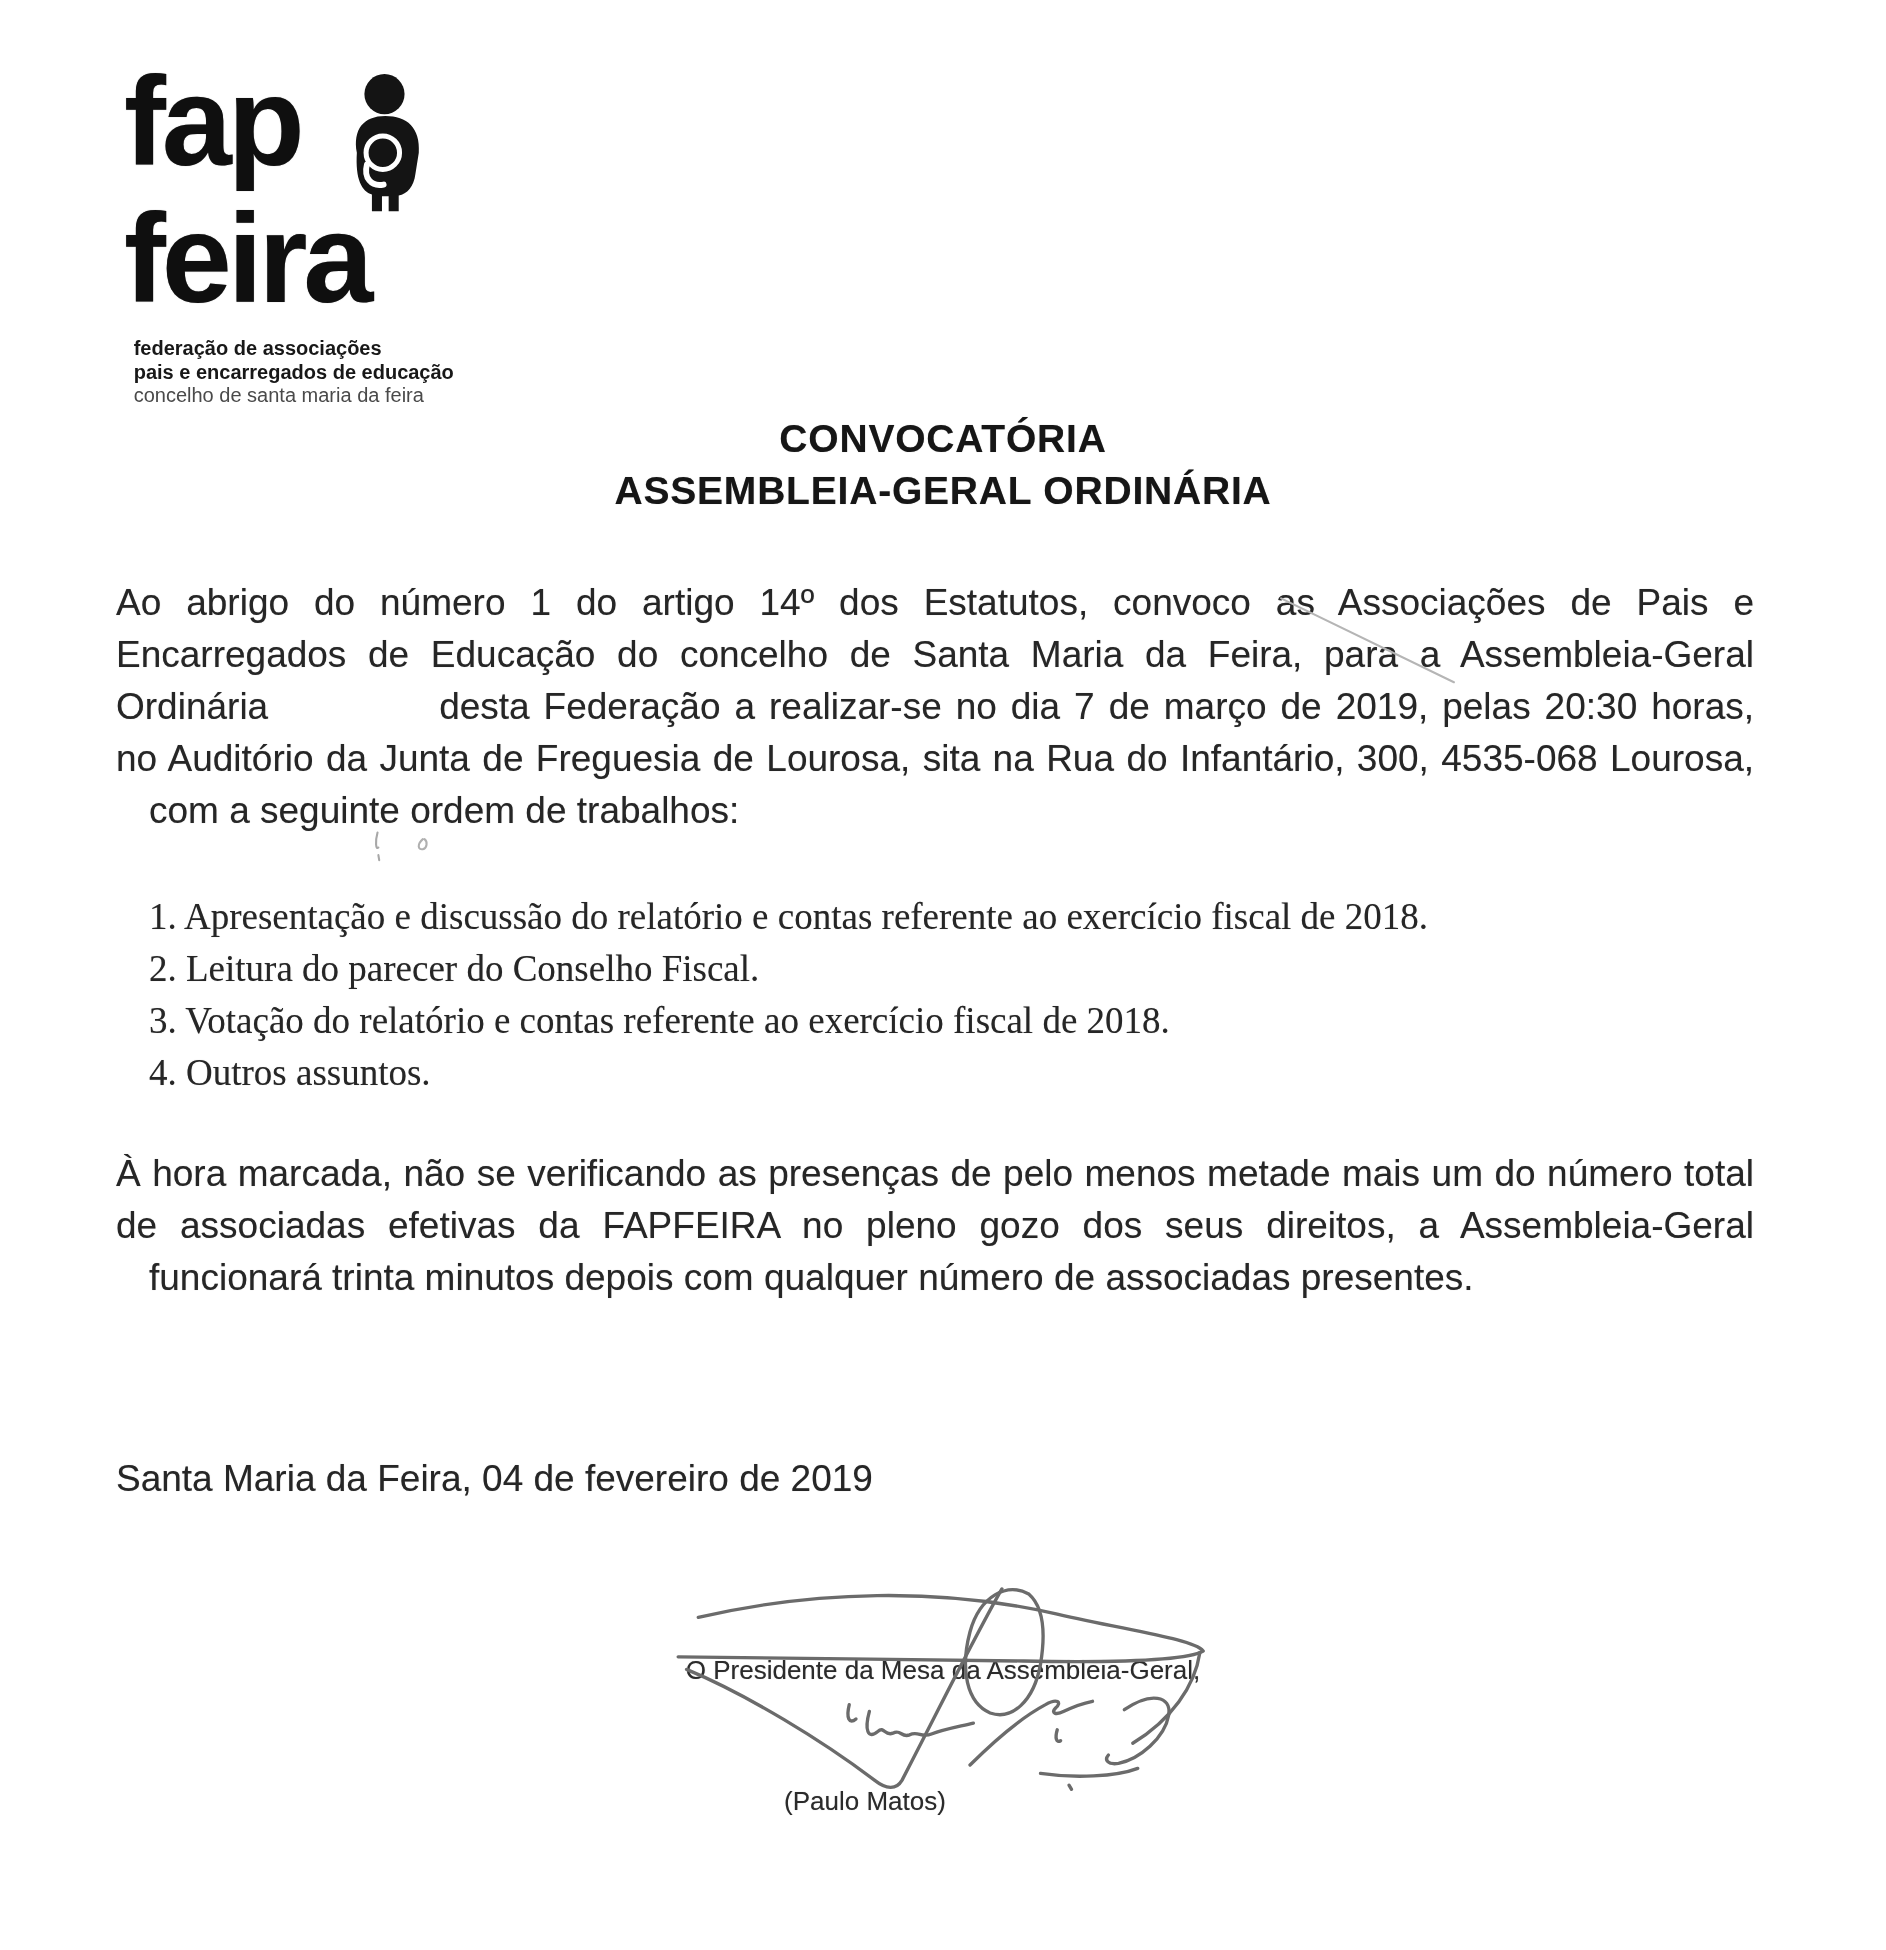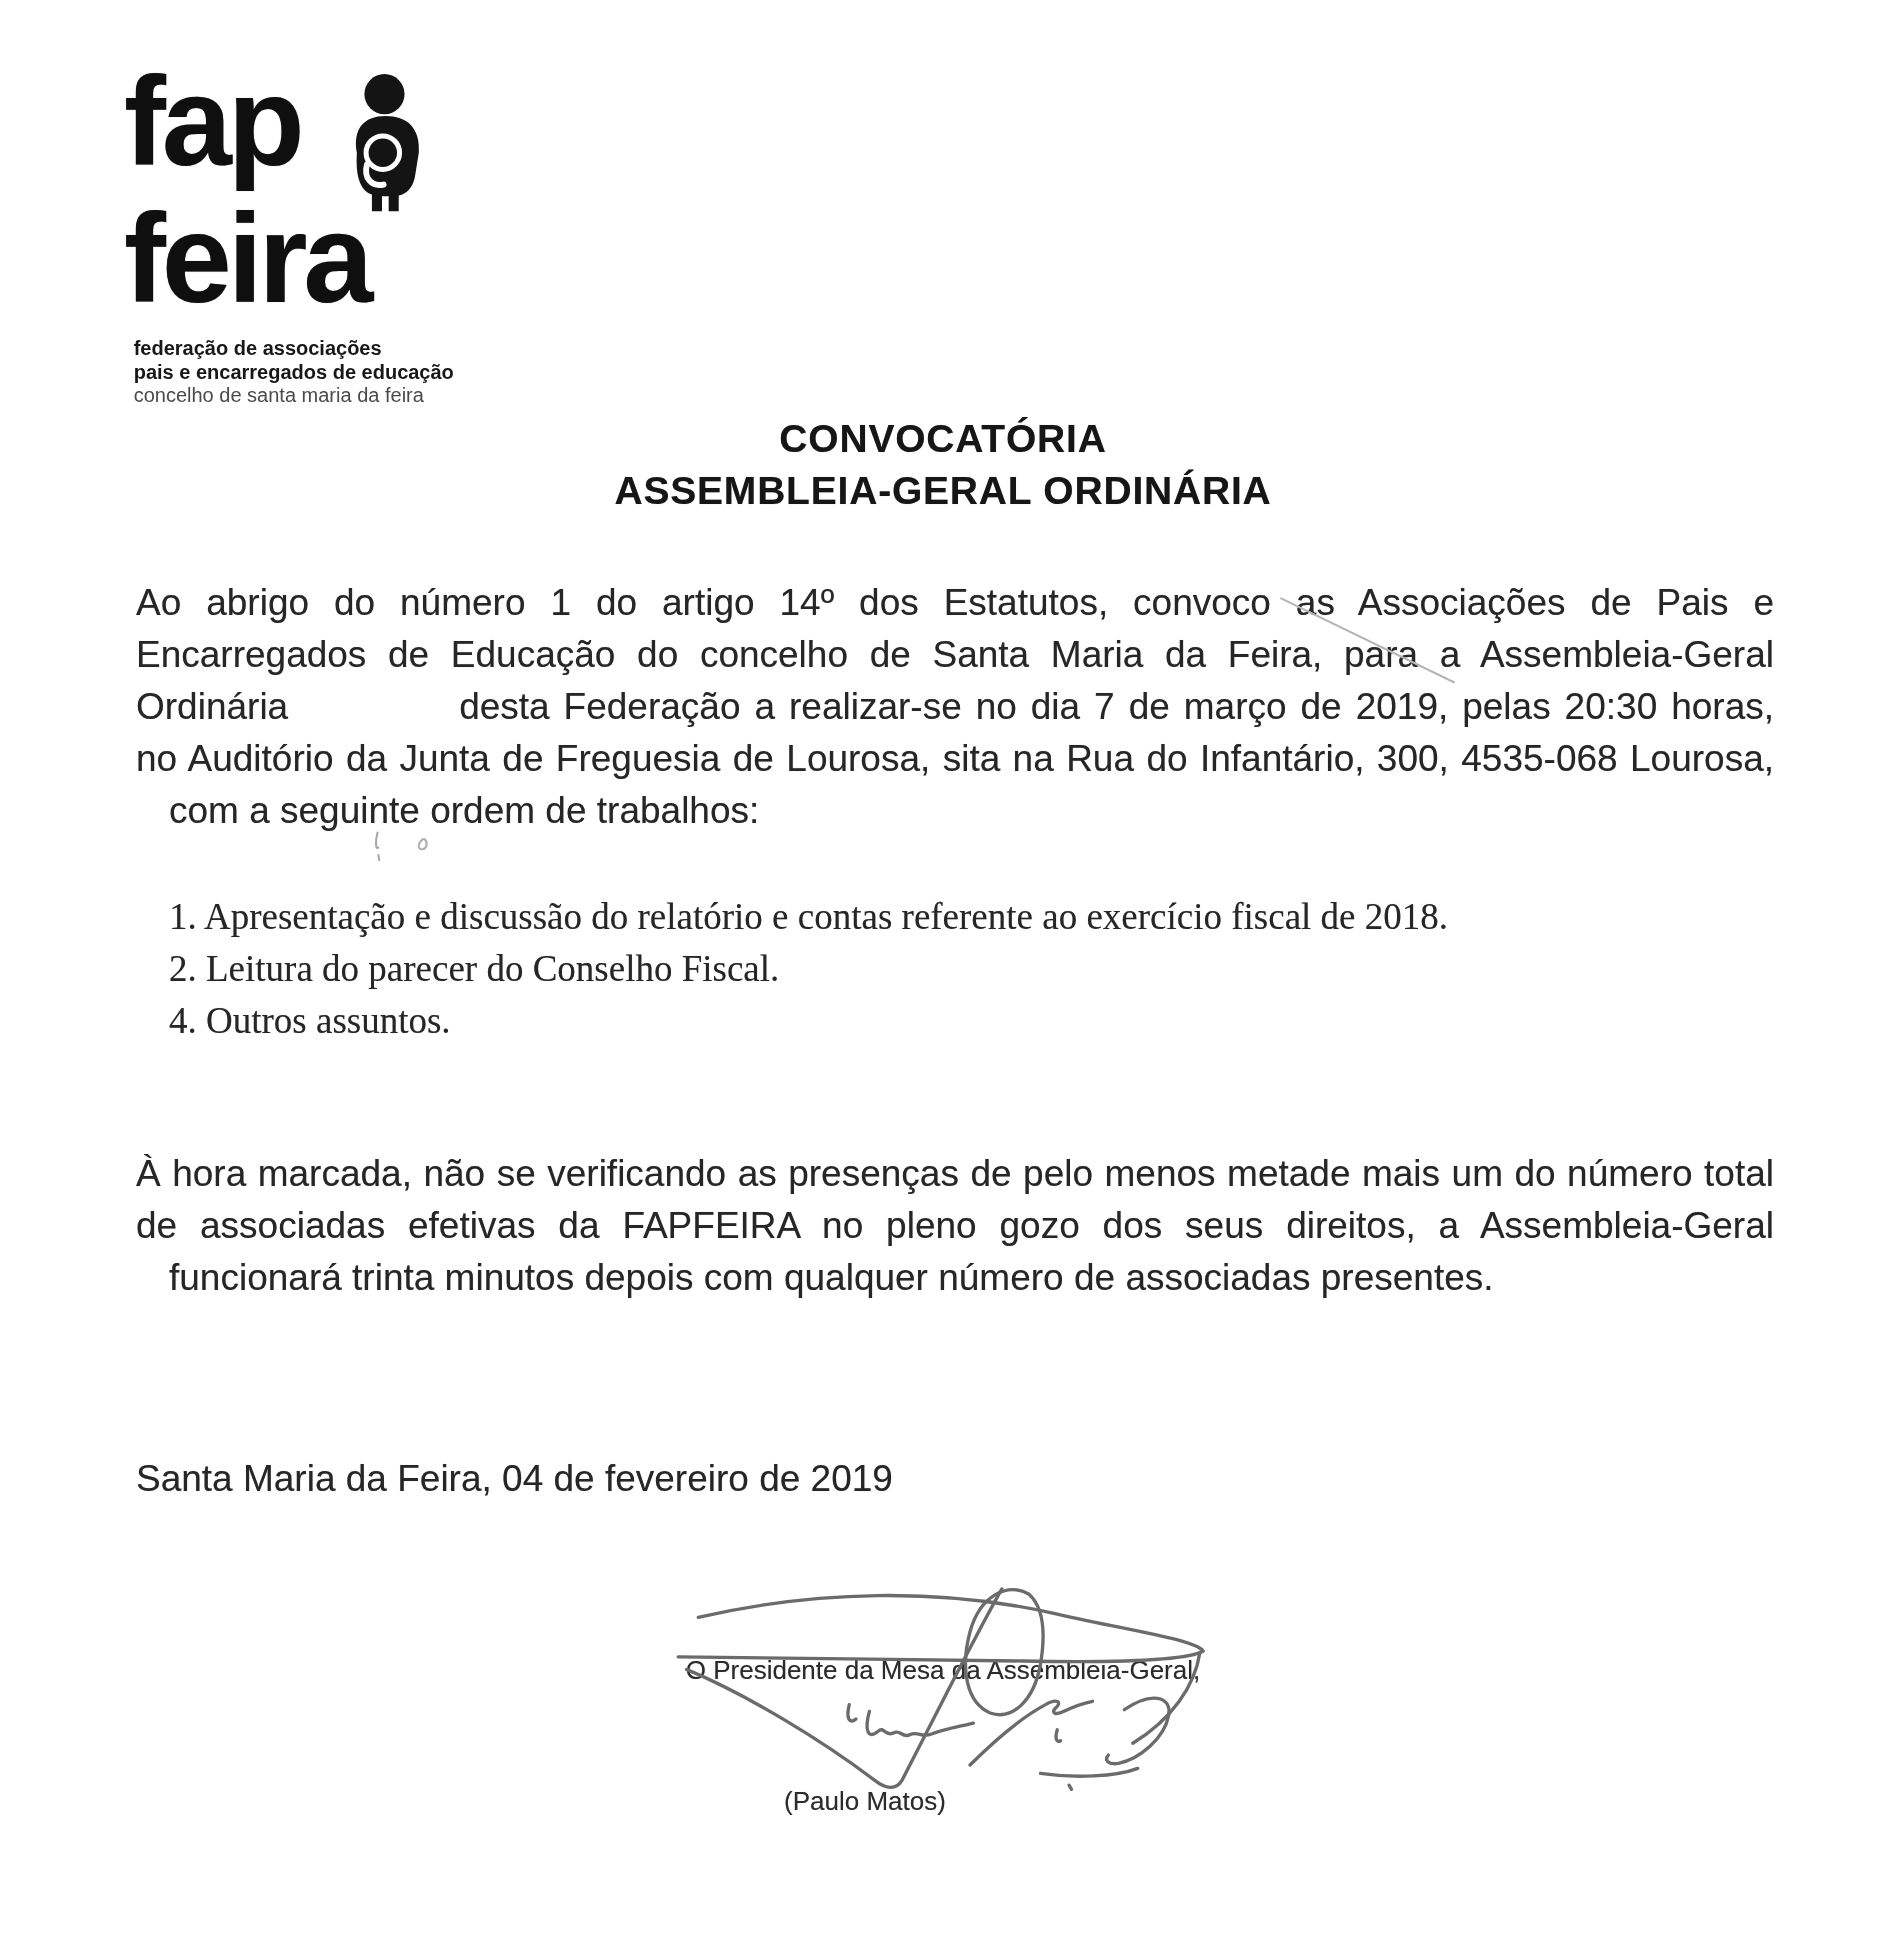--- a/index.html
+++ b/index.html
@@ -26,21 +26,21 @@
   .tagline.light{font-weight:normal;color:#4a4a4a;}
   
   .doc-title{
     position:absolute;left:0;top:413px;width:1886px;
     text-align:center;font-weight:bold;color:#161616;
     font-size:39px;line-height:52px;letter-spacing:0.8px;
     text-shadow:0 0 0.8px rgba(0,0,0,.4);
   }
   
   .bodytext{
-    position:absolute;left:136px;width:1638px;
+    position:absolute;left:116px;width:1638px;
     font-size:37px;line-height:52px;color:#262626;
     text-shadow:0 0 0.8px rgba(30,30,30,.35);
   }
   .para1{top:577px;}
   .agenda{top:891px;font-family:Liberation Serif, serif;}
   .para2{top:1148px;}
   .dateline{top:1453px;}
   .line{white-space:nowrap;margin-left:33px;}
   .jl{white-space:normal;text-align:justify;text-align-last:justify;}
   .gap{display:inline-block;width:143px;}
@@ -91,20 +91,21 @@
     <div class="jl">Ao abrigo do número 1 do artigo 14º dos Estatutos, convoco as Associações de Pais e</div>
     <div class="jl">Encarregados de Educação do concelho de Santa Maria da Feira, para a Assembleia-Geral</div>
     <div class="jl"><span>Ordinária</span> <span class="gap"></span> <span>desta Federação a realizar-se no dia 7 de março de 2019, pelas 20:30 horas,</span></div>
     <div class="jl">no Auditório da Junta de Freguesia de Lourosa, sita na Rua do Infantário, 300, 4535-068 Lourosa,</div>
     <div class="line">com a seguinte ordem de trabalhos:</div>
   </div>
 
   <div class="bodytext agenda">
       <div class="line">1. Apresentação e discussão do relatório e contas referente ao exercício fiscal de 2018.</div>
       <div class="line">2. Leitura do parecer do Conselho Fiscal.</div>
+      <div class="line">3. Votação do relatório e contas referente ao exercício fiscal de 2018.</div>
       <div class="line">4. Outros assuntos.</div>
     </div>
 
   <div class="bodytext para2">
     <div class="jl">À hora marcada, não se verificando as presenças de pelo menos metade mais um do número total</div>
     <div class="jl">de associadas efetivas da FAPFEIRA no pleno gozo dos seus direitos, a Assembleia-Geral</div>
     <div class="line">funcionará trinta minutos depois com qualquer número de associadas presentes.</div>
   </div>
 
   <div class="bodytext dateline">Santa Maria da Feira, 04 de fevereiro de 2019</div>

